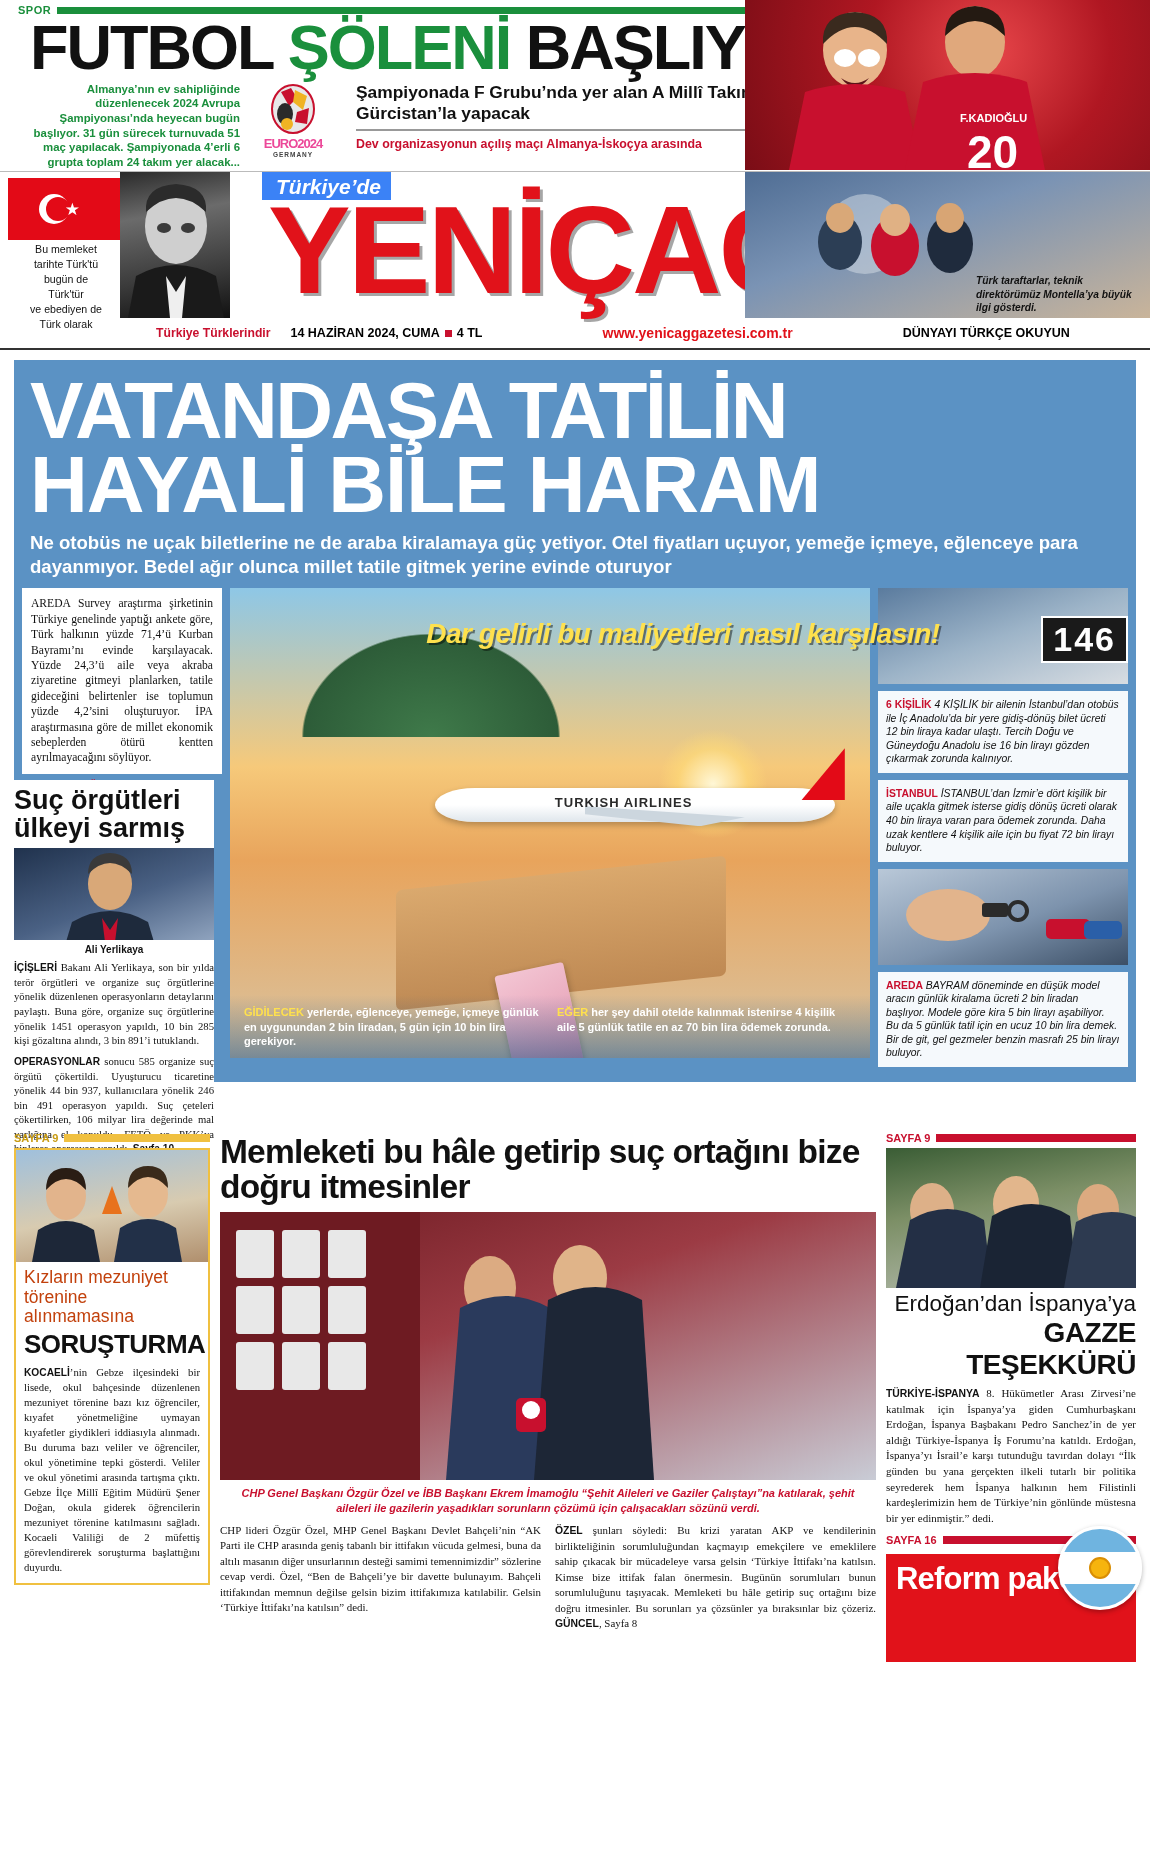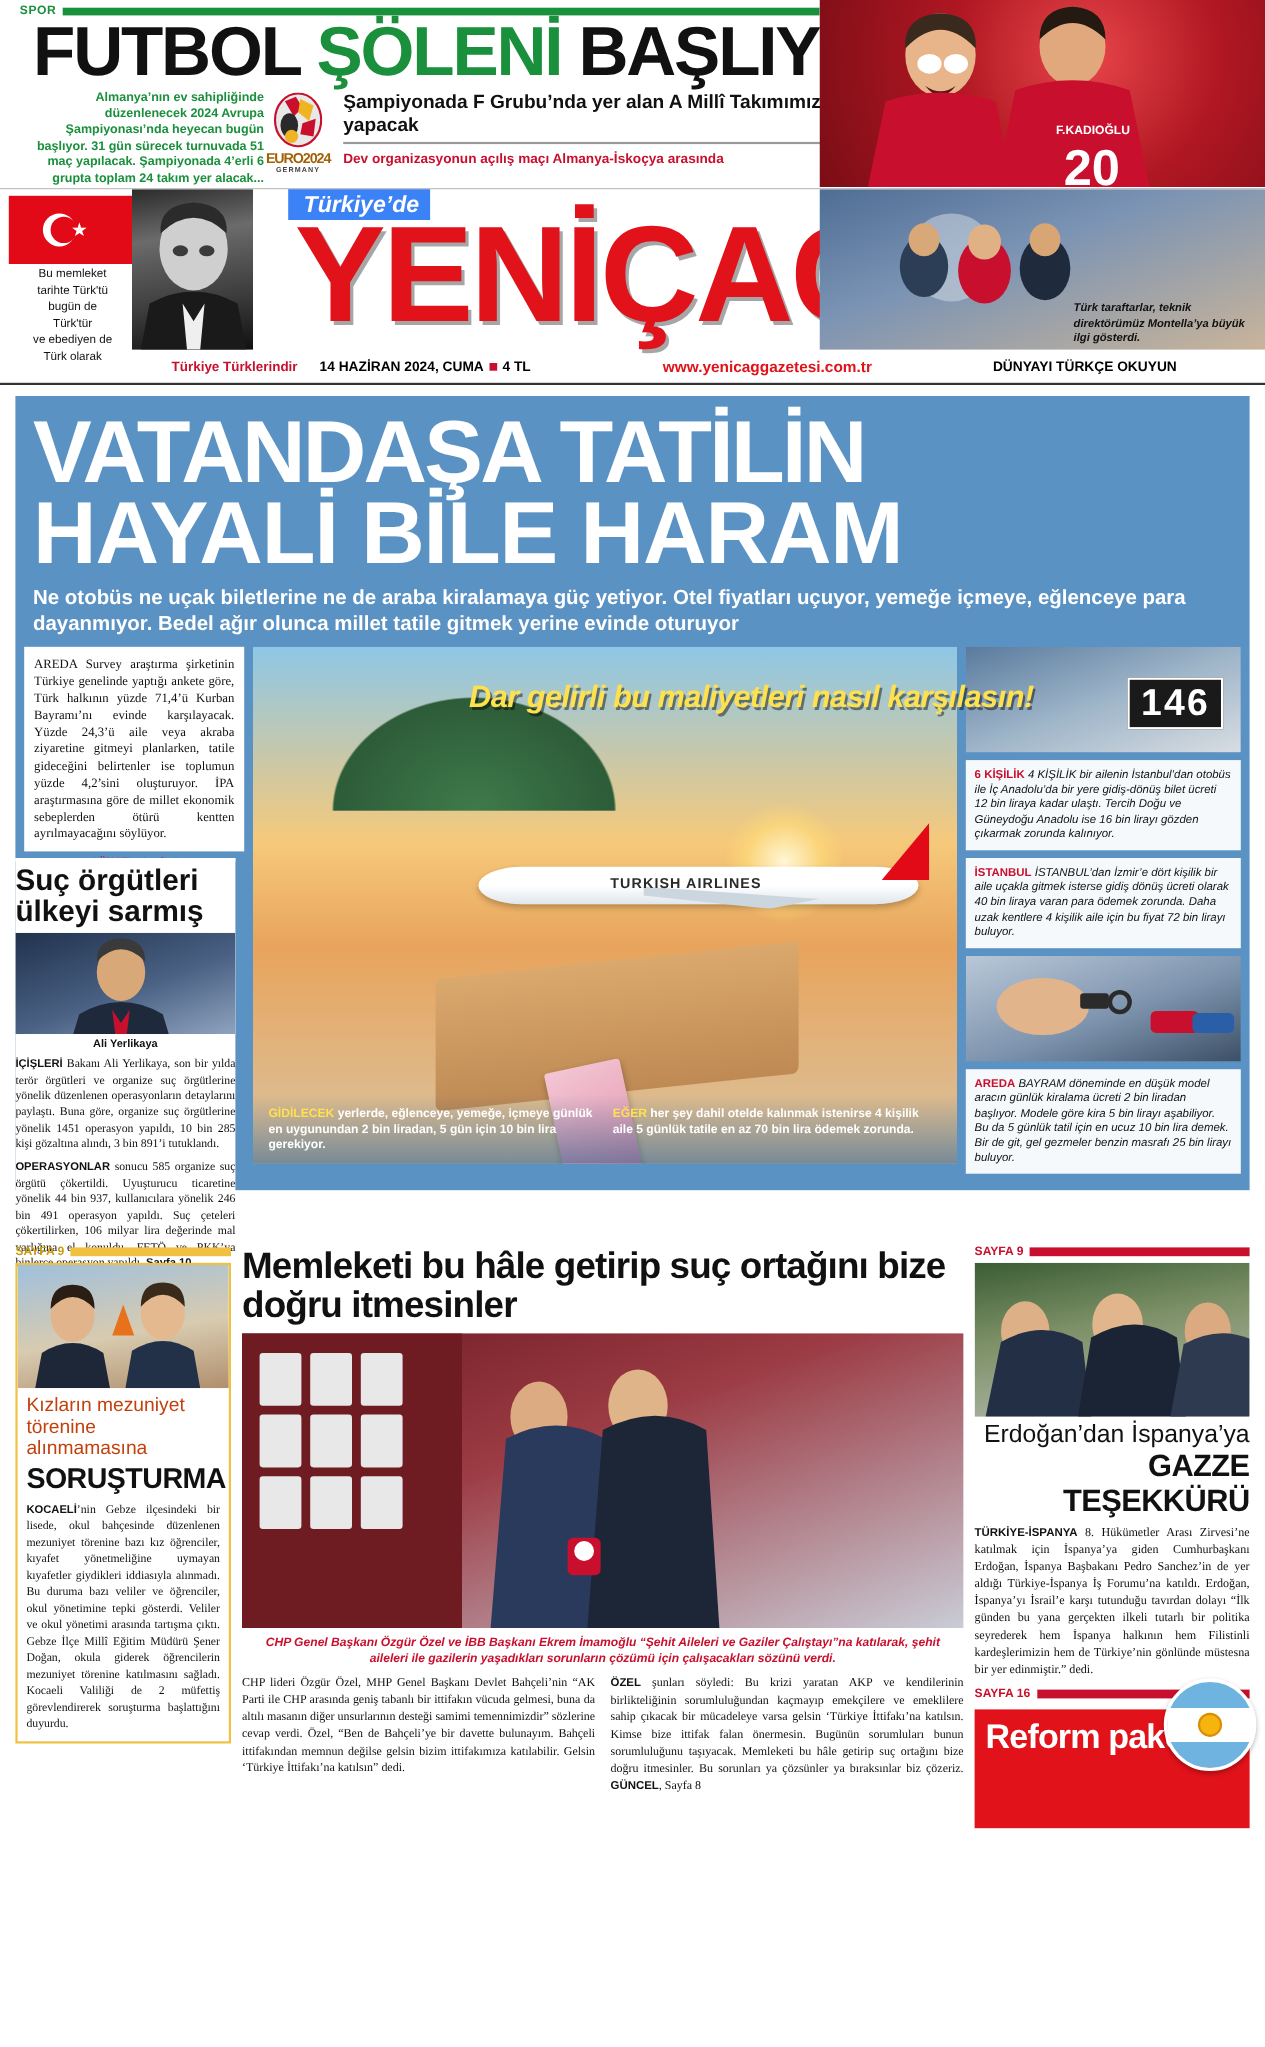--- a/index.html
+++ b/index.html
@@ -14,26 +14,26 @@
 
   
   .sport-strip { position: relative; height: 172px; width: 1150px; border-bottom: 1px solid #bbb; }
   .sport-tag-row { display: flex; align-items: center; padding: 4px 0 0 18px; gap: 6px; }
   .sport-tag { color: #1a8f3c; font-weight: bold; font-size: 11px; letter-spacing: .5px; }
   .sport-rule { flex: 1; height: 7px; background: #1a8f3c; margin-right: 405px; }
   .sport-head { font-size: 63px; font-weight: bold; letter-spacing: -2px; padding: 2px 0 0 30px;
                 font-family: "Liberation Sans", sans-serif; line-height: .95; white-space: nowrap; }
   .sport-head .g { color: #1a8f3c; }
   .sport-head .k { color: #111; }
-  .sport-lower { display: flex; gap: 0; padding: 4px 0 0 22px; align-items: flex-start; }
+  .sport-lower { display: flex; gap: 22px; padding: 4px 0 0 22px; align-items: flex-start; }
   .sport-left-txt { width: 218px; color: #1a8f3c; font-weight: bold; font-size: 11.4px;
                     line-height: 1.28; text-align: right; }
   .euro-logo { width: 62px; text-align: center; padding-top: 2px; }
   .euro-ball { width: 44px; height: 52px; margin: 0 auto; position: relative; }
-  .euro-txt { font-size: 13px; font-weight: bold; color: #a16207; letter-spacing: -1px; }
+  .euro-txt { font-size: 13px; font-weight: bold; color: #ec4899; letter-spacing: -1px; }
   .euro-sub { font-size: 6.5px; font-weight: bold; color: #444; letter-spacing: 1px; }
   .sport-right { flex: 1; padding-left: 10px; padding-right: 10px; }
   .sport-right h3 { font-size: 17.4px; font-weight: bold; line-height: 1.2; color: #111; }
   .sport-divider { height: 2px; background: #999; margin: 5px 0 4px 0; }
   .sport-bottom-row { display: flex; align-items: center; gap: 8px; }
   .sport-bottom-txt { font-size: 12.4px; font-weight: bold; color: #c8102e; flex: 1; }
   .badge-dark { background: #2c2c2c; color: #fff; font-size: 9.5px; font-weight: bold;
                 padding: 3px 7px; white-space: nowrap; }
   .badge-red { background: #c8102e; color: #fff; font-size: 11px; font-weight: bold;
                padding: 3px 9px; white-space: nowrap; }
@@ -176,21 +176,21 @@
 
   .turk-flag { width: 100%; height: 100%; background: #e30a17; position: relative; }
   .crescent { position: absolute; left: 26%; top: 50%; transform: translateY(-50%);
               width: 30px; height: 30px; border-radius: 50%; background: #fff; }
   .crescent::after { content: ""; position: absolute; left: 7px; top: 3px; width: 24px;
               height: 24px; border-radius: 50%; background: #e30a17; }
   .star { position: absolute; left: 48%; top: 50%; transform: translateY(-50%);
           color: #fff; font-size: 17px; }
   .ata { width: 100%; height: 100%;
          background: linear-gradient(170deg,#2b2b2b 0%, #6b6b6b 30%, #3a3a3a 70%, #111 100%); }
-  .num-plate { position: absolute; right: 16px; top: 28px; background: #1a1a1a; color: #fff;
+  .num-plate { position: absolute; right: 0; top: 28px; background: #1a1a1a; color: #fff;
                font-size: 34px; font-weight: bold; padding: 2px 10px; border: 2px solid #fff;
                letter-spacing: 2px; }
   .plane-wrap { position: absolute; left: 32%; top: 34%; width: 430px; height: 120px; }
   .plane-body { position: absolute; left: 0; top: 40px; width: 400px; height: 34px;
                 border-radius: 40px / 17px; background: linear-gradient(#fff 50%, #dfe6ec 100%);
                 box-shadow: 0 3px 6px rgba(0,0,0,.25); }
   .plane-tail { position: absolute; left: 348px; top: 0px; width: 62px; height: 52px;
                 background: #e30a17; clip-path: polygon(30% 100%, 100% 0%, 100% 100%); }
   .plane-wing { position: absolute; left: 150px; top: 58px; width: 160px; height: 20px;
                 background: #ccd6de; clip-path: polygon(0 0, 100% 55%, 72% 100%, 0 40%); }

